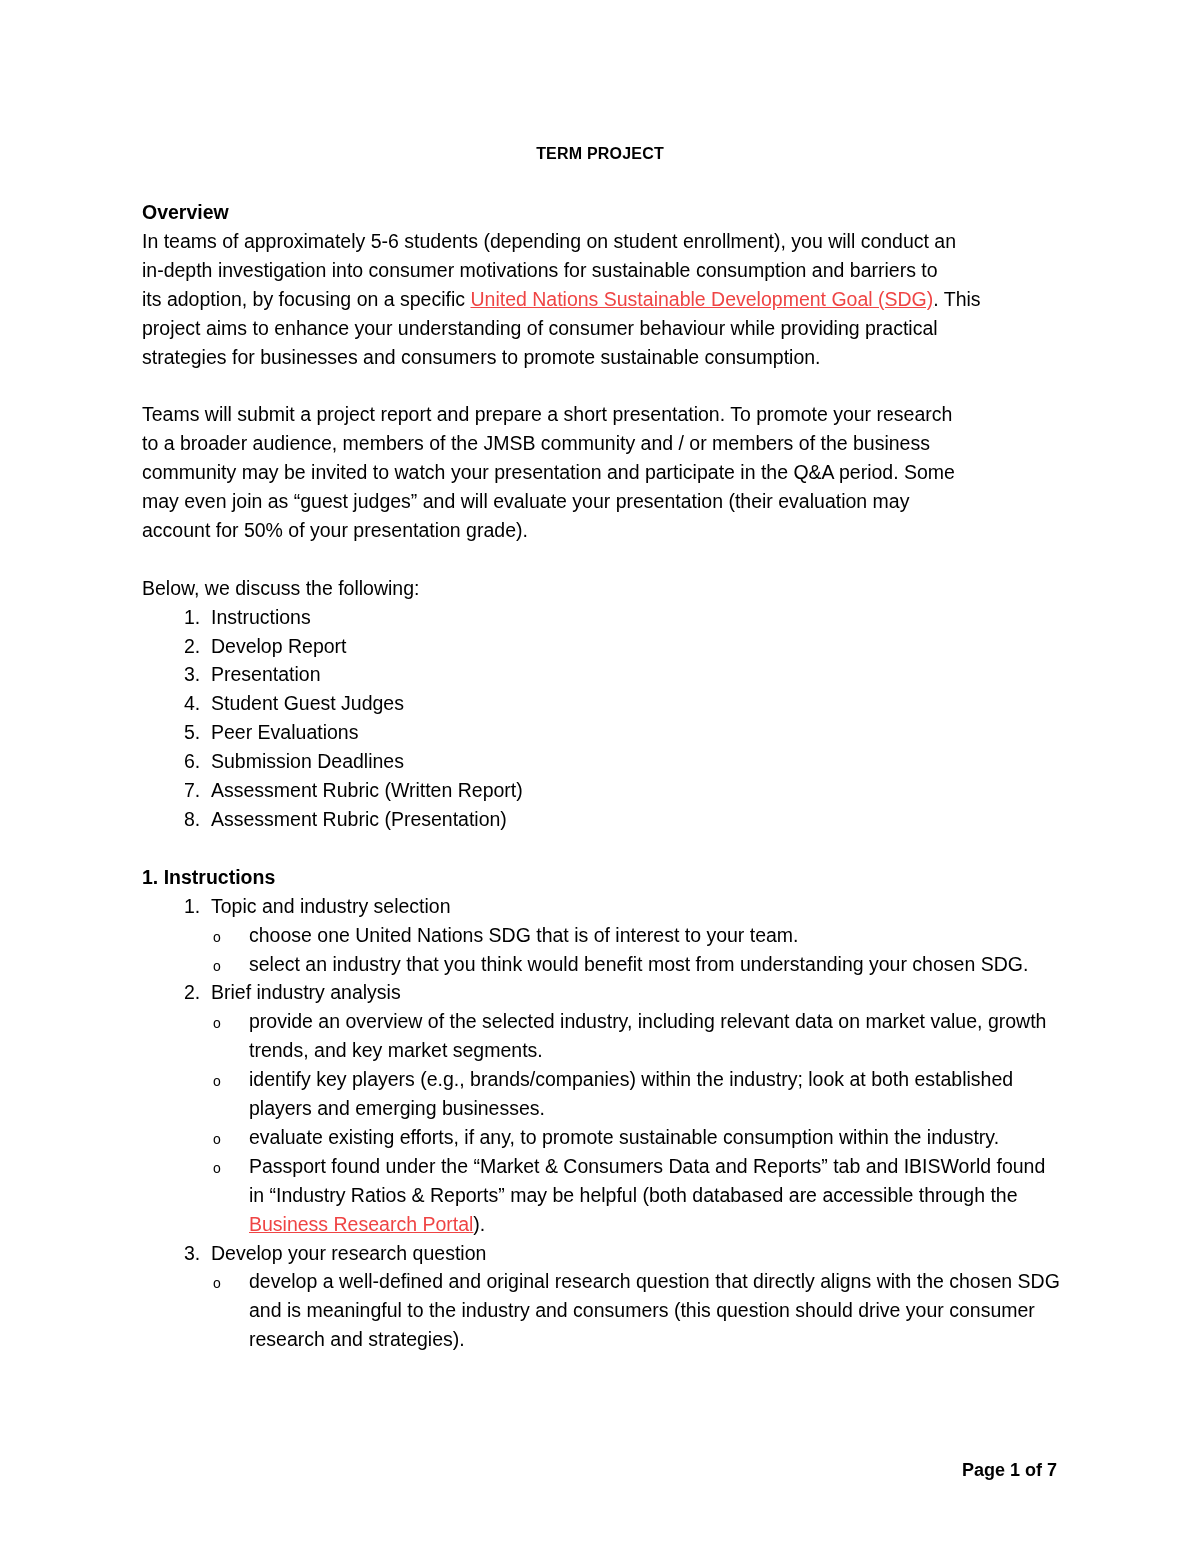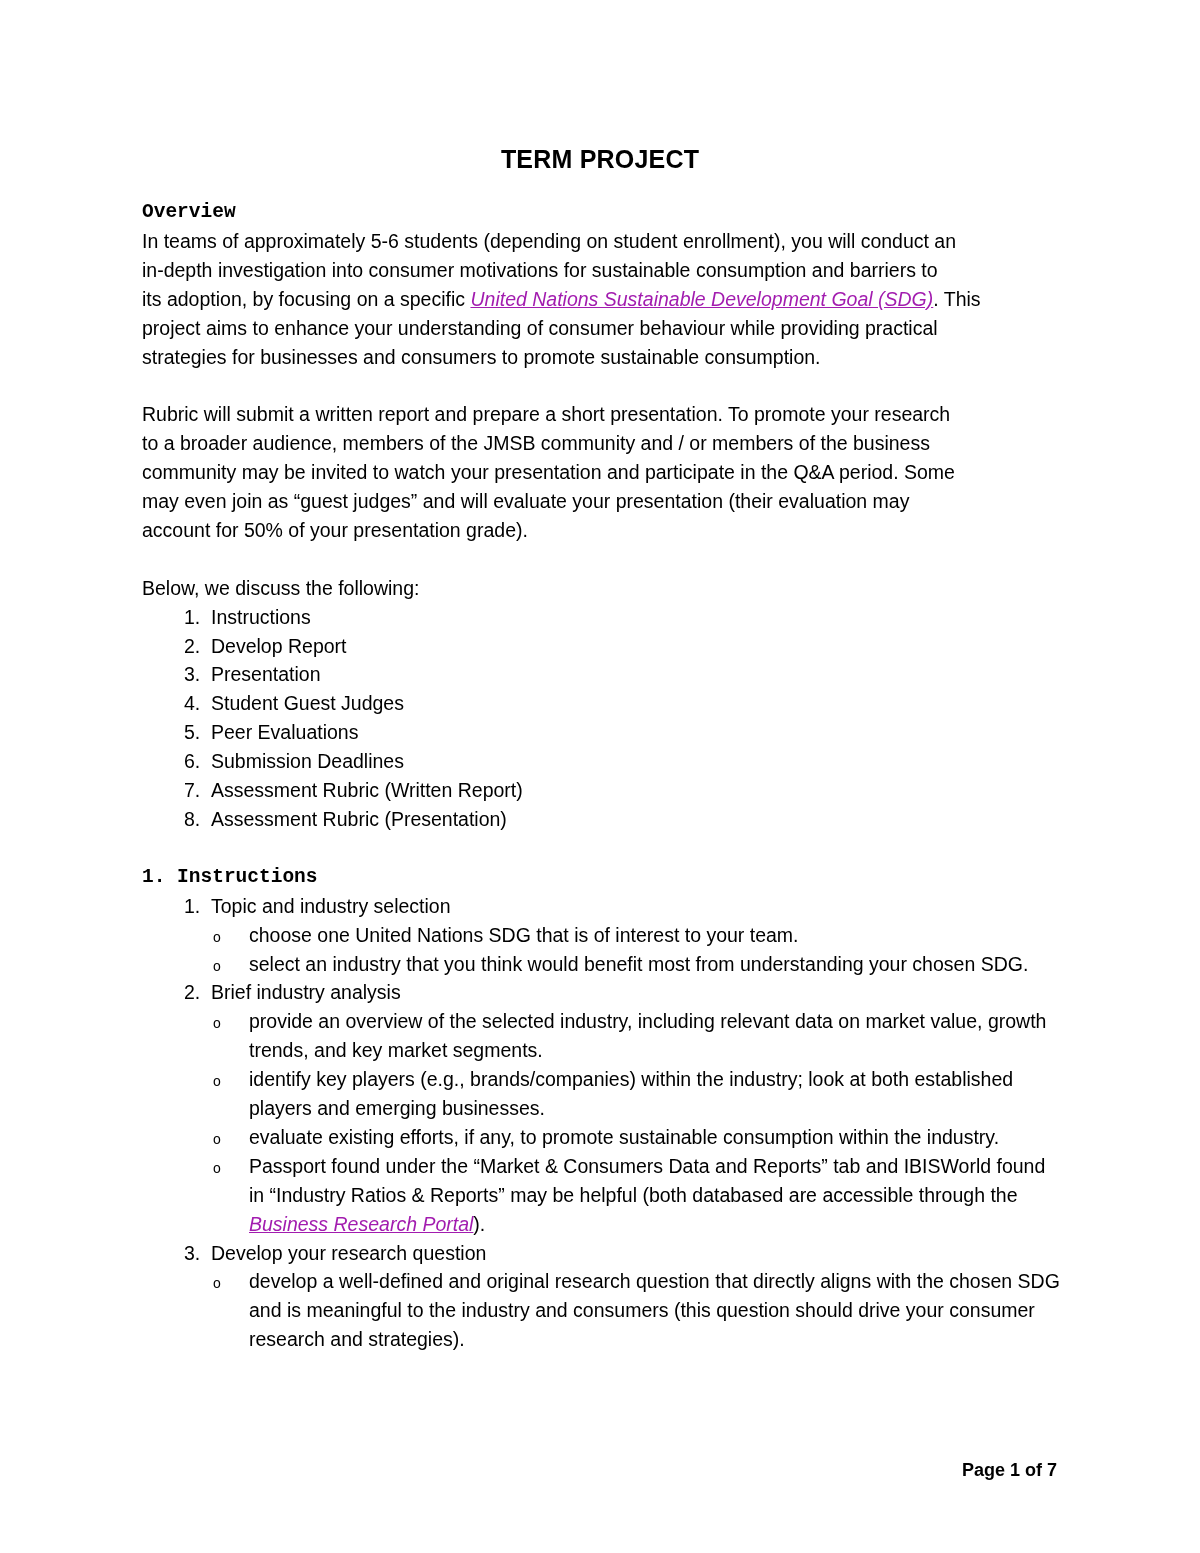--- a/index.html
+++ b/index.html
@@ -5,27 +5,27 @@
   html, body { margin: 0; padding: 0; background: #ffffff; }
   body {
     width: 1200px; height: 1553px; position: relative; overflow: hidden;
     font-family: "Liberation Sans", "DejaVu Sans", sans-serif;
     color: #000000;
     font-size: 19.5px;
   }
   .page { position: absolute; left: 0; top: 0; width: 1200px; height: 1553px; }
   .title {
     position: absolute; top: 145px; left: 0; width: 1200px; text-align: center;
-    font-weight: bold; font-size: 25px; letter-spacing: 0.2px;
+    font-weight: bold; font-size: 16px; letter-spacing: 0.2px;
   }
   .content { position: absolute; left: 142px; top: 198px; width: 920px; }
   .line { line-height: 28.9px; white-space: nowrap; }
-  .bold { font-weight: bold; font-family: Liberation Mono, monospace; }
+  .bold { font-weight: bold; }
   .gap { height: 28.9px; }
-  a.link { color: #a21caf; text-decoration: underline; font-style: italic; }
+  a.link { color: #ef4444; text-decoration: underline; }
   .numlist .item { display: flex; line-height: 28.9px; }
   .numlist .num { width: 27px; padding-left: 42px; flex: 0 0 auto; }
   .numlist .txt { flex: 1 1 auto; }
   .sub .item { display: flex; line-height: 28.9px; }
   .sub .bul { flex: 0 0 auto; width: 36px; padding-left: 71px; font-size: 14px; position: relative; top: 2px; }
   .sub .txt { flex: 1 1 auto; white-space: normal; width: 790px; }
   .footer {
     position: absolute; top: 1460px; left: 962px; font-size: 18px;
   }
   .footer b { font-weight: bold; }
@@ -44,21 +44,21 @@
       <div class="line">In teams of approximately 5-6 students (depending on student enrollment), you will conduct an</div>
       <div class="line">in-depth investigation into consumer motivations for sustainable consumption and barriers to</div>
       <div class="line"><span>its adoption, by focusing on a specific </span><a class="link" href="#">United Nations Sustainable Development Goal (SDG)</a><span>. This</span></div>
       <div class="line">project aims to enhance your understanding of consumer behaviour while providing practical</div>
       <div class="line">strategies for businesses and consumers to promote sustainable consumption.</div>
     </div>
 
     <div class="gap"></div>
 
     <div>
-      <div class="line">Rubric will submit a written report and prepare a short presentation. To promote your research</div>
+      <div class="line">Teams will submit a project report and prepare a short presentation. To promote your research</div>
       <div class="line">to a broader audience, members of the JMSB community and / or members of the business</div>
       <div class="line">community may be invited to watch your presentation and participate in the Q&amp;A period. Some</div>
       <div class="line">may even join as “guest judges” and will evaluate your presentation (their evaluation may</div>
       <div class="line">account for 50% of your presentation grade).</div>
     </div>
 
     <div class="gap"></div>
 
     <div class="line">Below, we discuss the following:</div>
     <div class="numlist">

